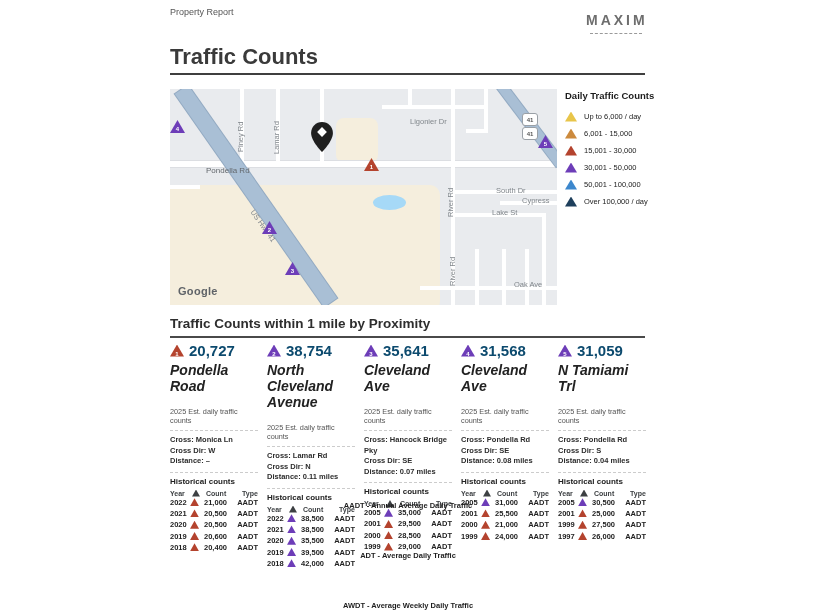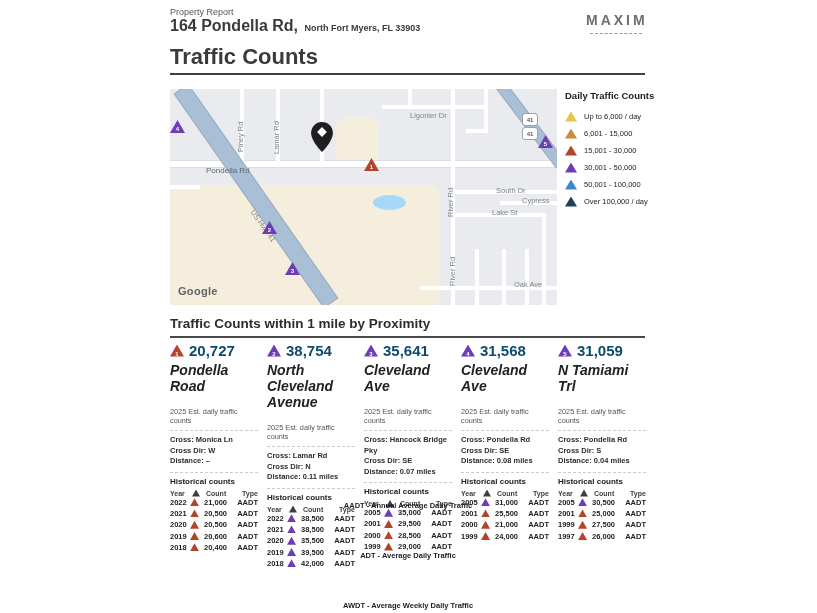--- a/index.html
+++ b/index.html
@@ -71,24 +71,20 @@
   .note{margin-top:6px;font-size:7.5px;font-weight:bold;color:#1d1d1d;}
 
   .watermark{position:absolute;left:151px;top:578px;font-size:25px;color:#bdbdbd;letter-spacing:2px;}
 </style>
 </head>
 <body>
 
 <div class="page">
 
   <div class="report-type">Property Report</div>
-  <div class="addr-line">
-    <span class="addr">164 Pondella Rd,</span>
-    <span class="addr-city">North Fort Myers, FL 33903</span>
-  </div>
   <div class="logo">
     <span class="logo-word">MAXIM</span>
     <span class="logo-rule"></span>
   </div>
 
   <h1 class="page-title">Traffic Counts</h1>
   <div class="title-rule"></div>
 
   <div class="map">
 
@@ -116,21 +112,21 @@
     <div class="road road-h" style="left:0;top:96px;width:30px;"></div>
 
     <div class="hwy" style="left:78px;top:-23px;width:16px;height:260px;transform:rotate(-35deg);"></div>
     <div class="hwy" style="left:355px;top:-15px;width:10px;height:100px;transform:rotate(-37deg);"></div>
 
     <div id="map-shields">
         <span class="shield" style="left: 352px; top: 24px;">41</span>
         <span class="shield" style="left: 352px; top: 38px;">41</span>
       </div>
     <div id="map-labels">
-        <span class="map-label" style="left: 240px; top: 22px;">Ligonier Dr</span>
+        <span class="map-label" style="left: 240px; top: 28px;">Ligonier Dr</span>
         <span class="map-label" style="left: 66px; top: 63px; transform: rotate(-90deg);">Piney Rd</span>
         <span class="map-label" style="left: 102px; top: 65px; transform: rotate(-90deg);">Lamar Rd</span>
         <span class="map-label dark" style="left: 36px; top: 77px;">Pondella Rd</span>
         <span class="map-label" style="left: 86px; top: 119px; transform: rotate(55deg);">US Hwy 41</span>
         <span class="map-label" style="left: 276px; top: 128px; transform: rotate(-90deg);">River Rd</span>
         <span class="map-label" style="left: 278px; top: 197px; transform: rotate(-90deg);">River Rd</span>
         <span class="map-label" style="left: 326px; top: 97px;">South Dr</span>
         <span class="map-label" style="left: 352px; top: 107px;">Cypress</span>
         <span class="map-label" style="left: 322px; top: 119px;">Lake St</span>
         <span class="map-label" style="left: 344px; top: 191px;">Oak Ave</span>

